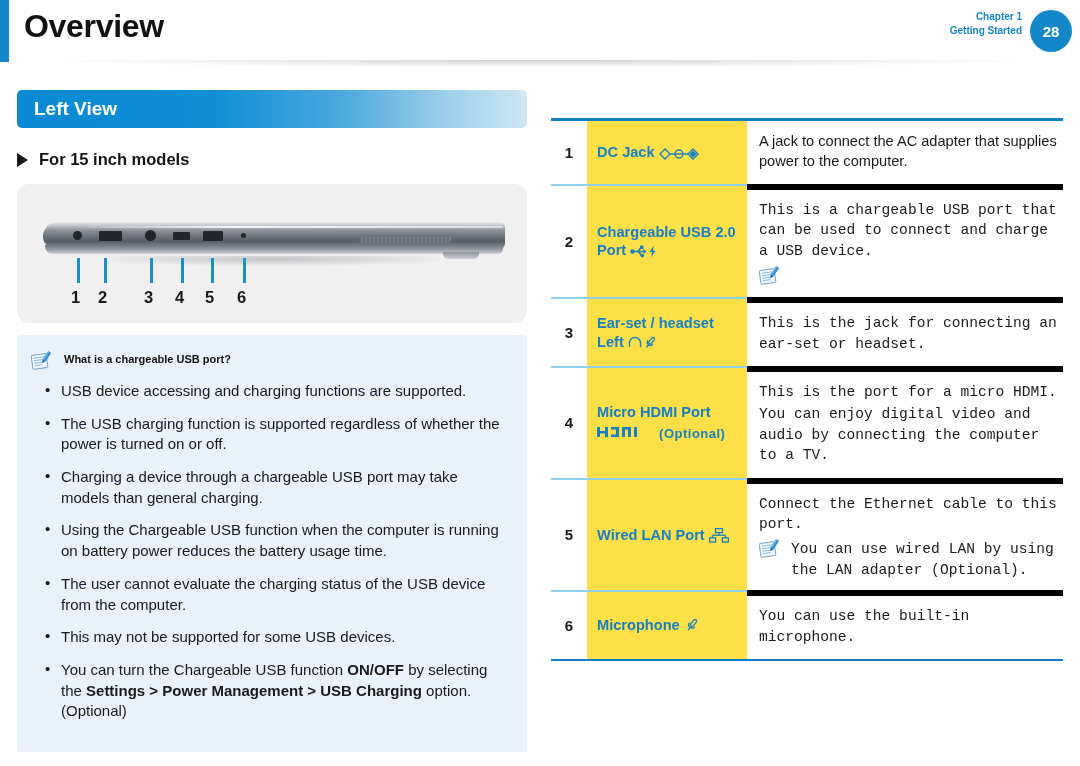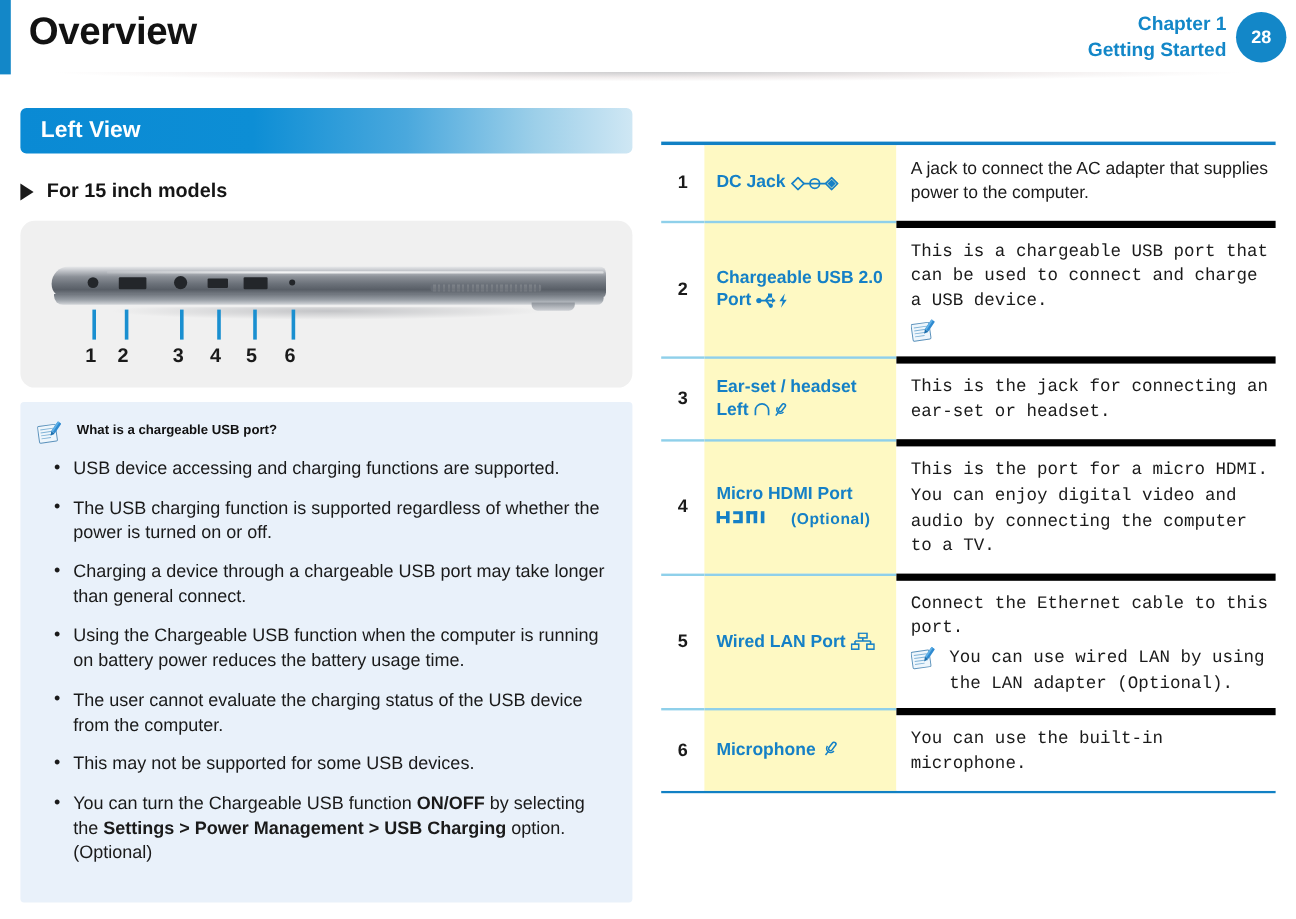--- a/index.html
+++ b/index.html
@@ -20,21 +20,21 @@
   .hdr-title {
     position: absolute; left: 24px; top: 8px;
     font-size: 32px; font-weight: bold; color: #121212;
     letter-spacing: -0.3px;
   }
   .hdr-right {
     position: absolute; right: 58px; top: 10px;
     text-align: right; line-height: 1.35;
   }
   .hdr-chapter, .hdr-sub {
-    font-size: 16px; font-weight: bold; color: #1387c8; white-space: nowrap;
+    font-size: 10px; font-weight: bold; color: #1387c8; white-space: nowrap;
   }
   .hdr-page-badge {
     position: absolute; right: 8px; top: 10px;
     width: 42px; height: 42px; border-radius: 50%;
     background: #1387c8; color: #fff;
     font-size: 15px; font-weight: bold;
     display: flex; align-items: center; justify-content: center;
   }
   .hdr-shadow {
     position: absolute; left: 9px; top: 60px; width: 1062px; height: 10px;
@@ -131,21 +131,21 @@
   .rt-toprule { height: 3px; background: #1180c4; }
   .rt-row { display: flex; position: relative; }
   .rt-row + .rt-row .rt-num, .rt-row + .rt-row .rt-label { border-top: 2px solid #8fd0ea; }
   .rt-row + .rt-row .rt-desc { border-top: 6px solid #000000; font-family: Liberation Mono, monospace; }
   .rt-num {
     flex: 0 0 36px; background: #ffffff;
     display: flex; align-items: center; justify-content: center;
     font-size: 15px; font-weight: bold; color: #1a1a1a;
   }
   .rt-label {
-    flex: 0 0 160px; background: #fef9c3;
+    flex: 0 0 160px; background: #fde047;
     display: flex; align-items: center;
     padding: 10px 8px 10px 10px;
     font-size: 14.6px; font-weight: bold; color: #1580c6; line-height: 1.3;
   }
   .rt-label .lbl-wrap { display: inline; }
   .rt-desc {
     flex: 1 1 auto; background: #ffffff;
     padding: 10px 6px 10px 12px;
     font-size: 14.6px; color: #1a1a1a; line-height: 1.4;
   }
@@ -237,21 +237,21 @@
             <rect x="13.2" y="0.5" width="3.4" height="10" rx="0.6" fill="#2f8ad0"></rect>
             <rect x="13.2" y="0.5" width="1.5" height="10" fill="#5fb0e6"></rect>
             <polygon points="13.2,10.5 16.6,10.5 14.9,14" fill="#1c6fae"></polygon>
           </g>
         </svg>
         <div class="note-head-title">What is a chargeable USB port?</div>
       </div>
       <ul class="blist">
         <li>USB device accessing and charging functions are supported.</li>
         <li>The USB charging function is supported regardless of whether the power is turned on or off.</li>
-        <li>Charging a device through a chargeable USB port may take longer than general connect.</li>
+        <li>Charging a device through a chargeable USB port may take models than general charging.</li>
         <li>Using the Chargeable USB function when the computer is running on battery power reduces the battery usage time.</li>
         <li>The user cannot evaluate the charging status of the USB device from the computer.</li>
         <li>This may not be supported for some USB devices.</li>
         <li>You can turn the Chargeable USB function <b>ON/OFF</b> by selecting the <b>Settings &gt; Power Management &gt; USB Charging</b> option. (Optional)</li>
       </ul>
     </div>
   </div>
 
   <div class="rtable">
     <div class="rt-toprule"></div>

